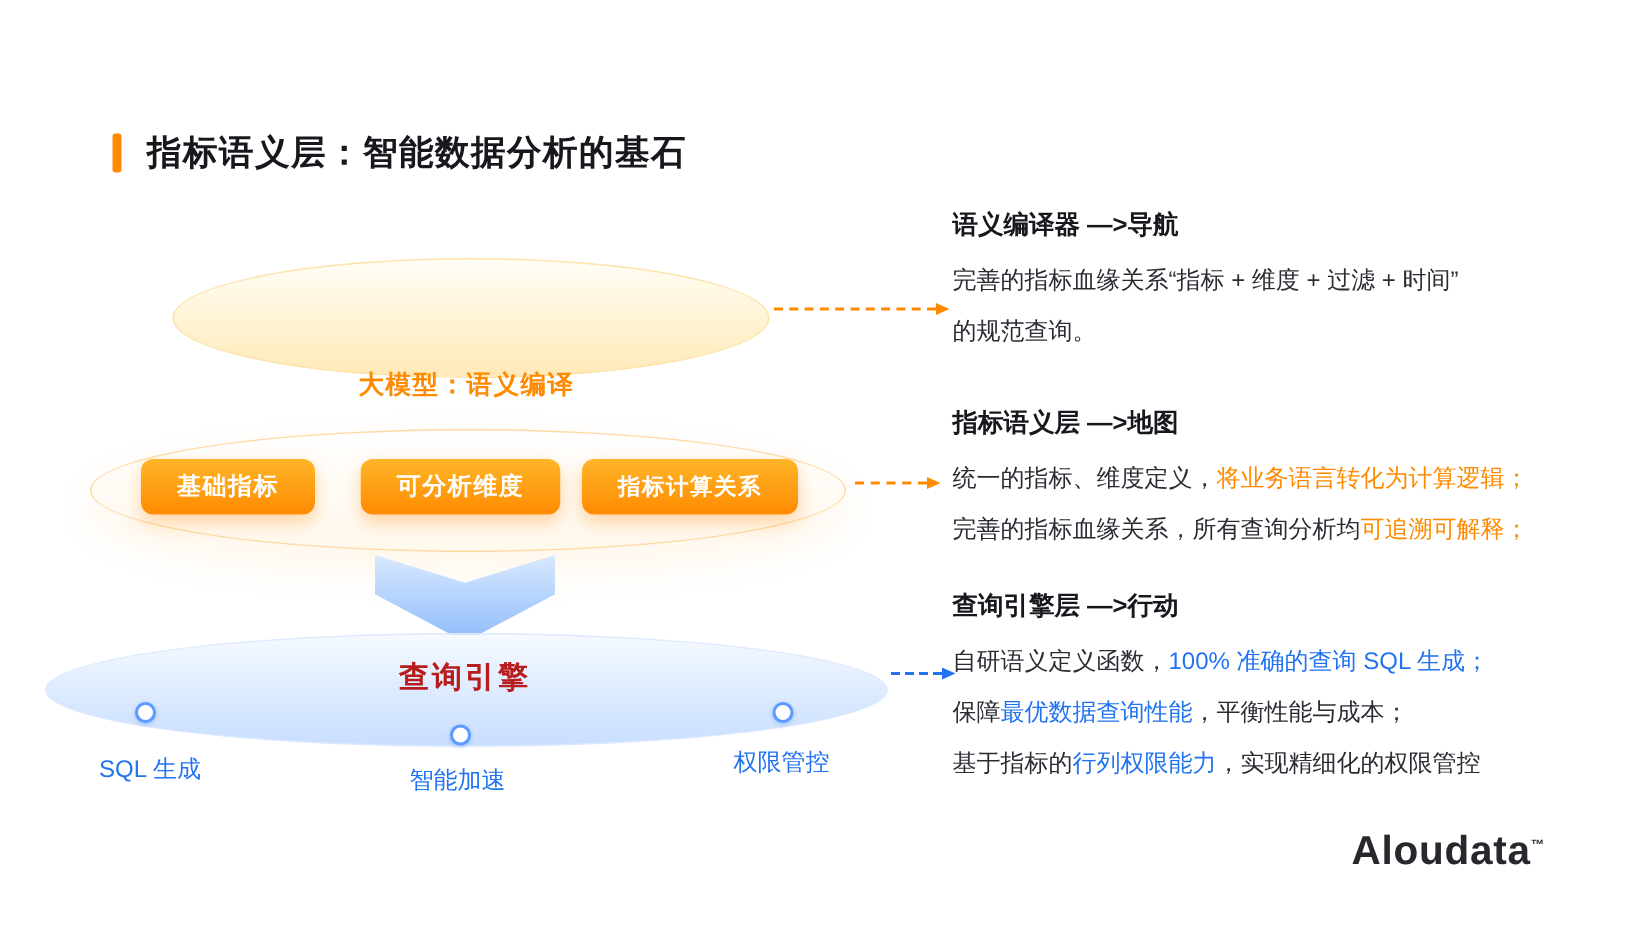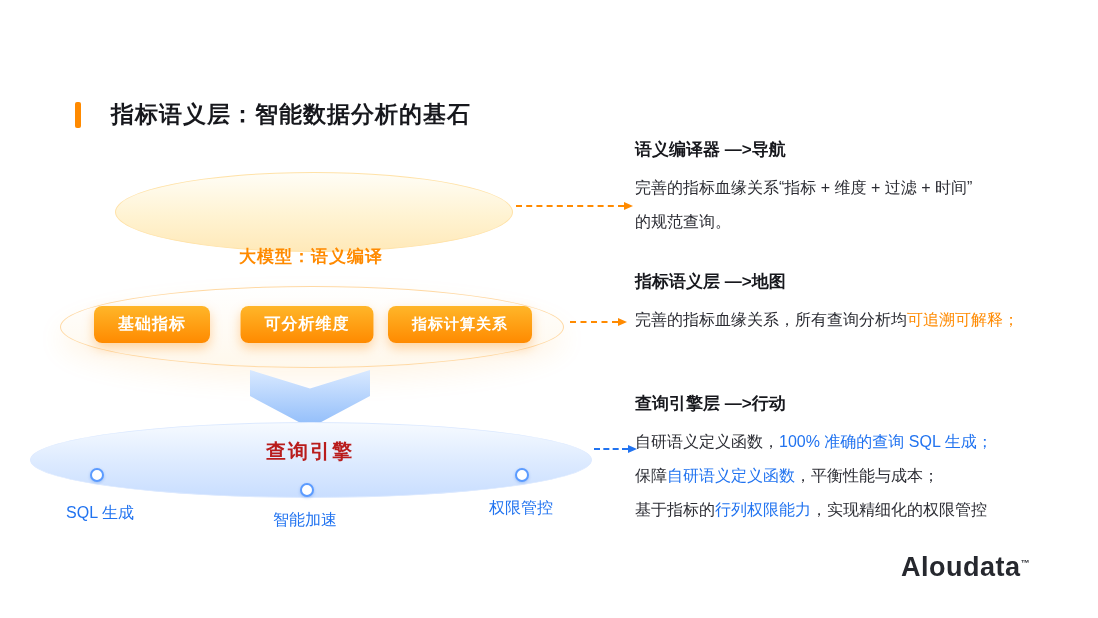--- a/index.html
+++ b/index.html
@@ -4,21 +4,21 @@
 <style>
   html,body{margin:0;padding:0;background:#f3f4f6;}
   .canvas{
     position:relative;width:1098px;height:618px;background:#ffffff;
     font-family:"Liberation Sans","DejaVu Sans",sans-serif;overflow:hidden;
     color:#23242a;
   }
   
   .title-row{position:absolute;left:75px;top:82px;display:flex;align-items:center;}
   .title-bar{width:6px;height:26px;background:#FF8A00;border-radius:2px;margin-right:13px;}
-  .title{font-size:23px;font-weight:700;color:#17181d;margin:17px;letter-spacing:1px;}
+  .title{font-size:23px;font-weight:700;color:#17181d;margin:4px;letter-spacing:1px;}
 
   
   .ellipse{position:absolute;border-radius:50%;}
   .top-ellipse{
     left:115px;top:172px;width:396px;height:78px;
     background:linear-gradient(180deg,#FFFDF6 0%,#FFF3D2 55%,#FFE9B9 100%);
     border:1px solid #FFE2A8;
   }
   .mid-ellipse{
     left:60px;top:286px;width:502px;height:80px;
@@ -141,27 +141,28 @@
   <div class="connector blue c3"></div>
 
   <div class="anno a1">
     <h2>语义编译器 —&gt;导航</h2>
     <p>完善的指标血缘关系“指标 + 维度 + 过滤 + 时间”</p>
     <p>的规范查询。</p>
   </div>
 
   <div class="anno a2">
     <h2>指标语义层 —&gt;地图</h2>
+    <p><span>统一的指标、维度定义，</span><span class="hl-orange">将业务语言转化为计算逻辑；</span></p>
     <p><span>完善的指标血缘关系，所有查询分析均</span><span class="hl-orange">可追溯可解释；</span></p>
   </div>
 
   <div class="anno a3">
     <h2>查询引擎层 —&gt;行动</h2>
     <p><span>自研语义定义函数，</span><span class="hl-blue">100% 准确的查询 SQL 生成；</span></p>
-    <p><span>保障</span><span class="hl-blue">自研语义定义函数</span><span>，平衡性能与成本；</span></p>
+    <p><span>保障</span><span class="hl-blue">最优数据查询性能</span><span>，平衡性能与成本；</span></p>
     <p><span>基于指标的</span><span class="hl-blue">行列权限能力</span><span>，实现精细化的权限管控</span></p>
   </div>
 
   <div class="logo">
     <span>Aloudata</span><sup>™</sup>
   </div>
 
 </div>
 
 </body></html>

